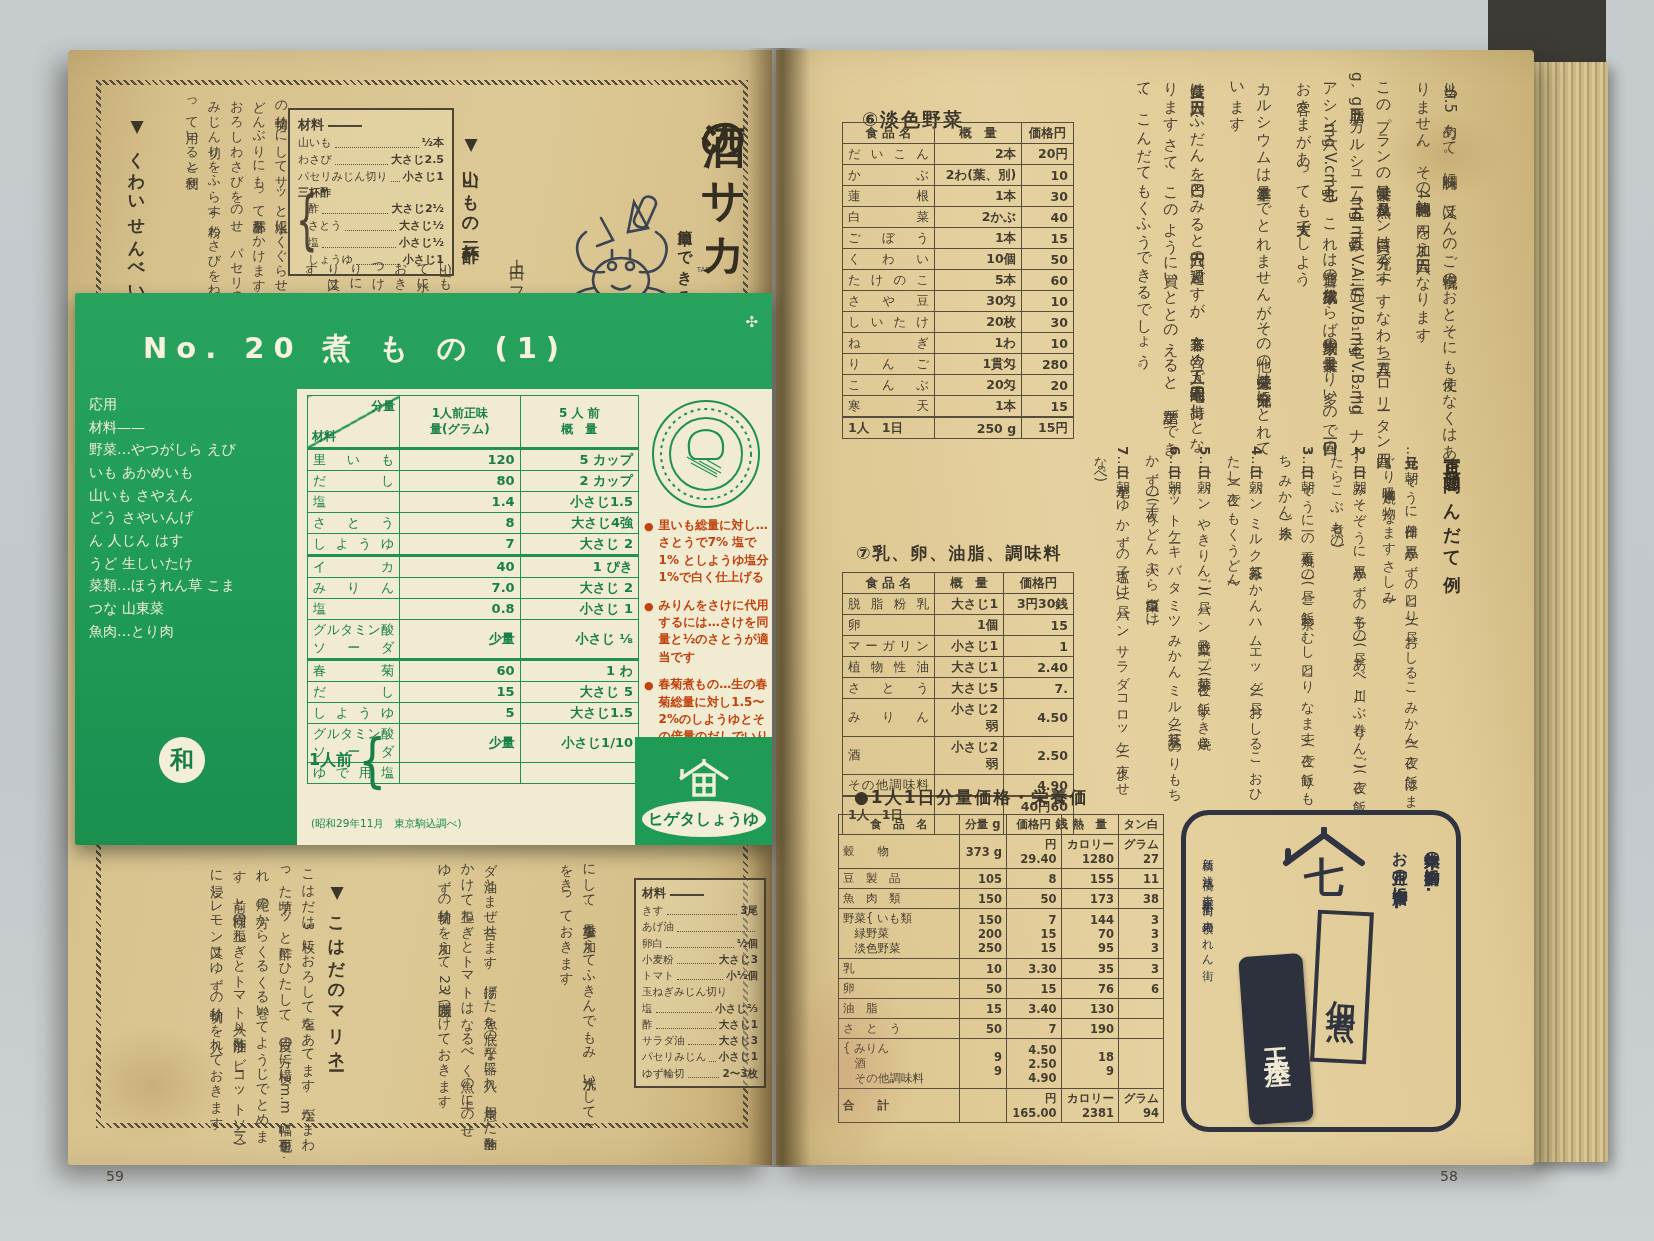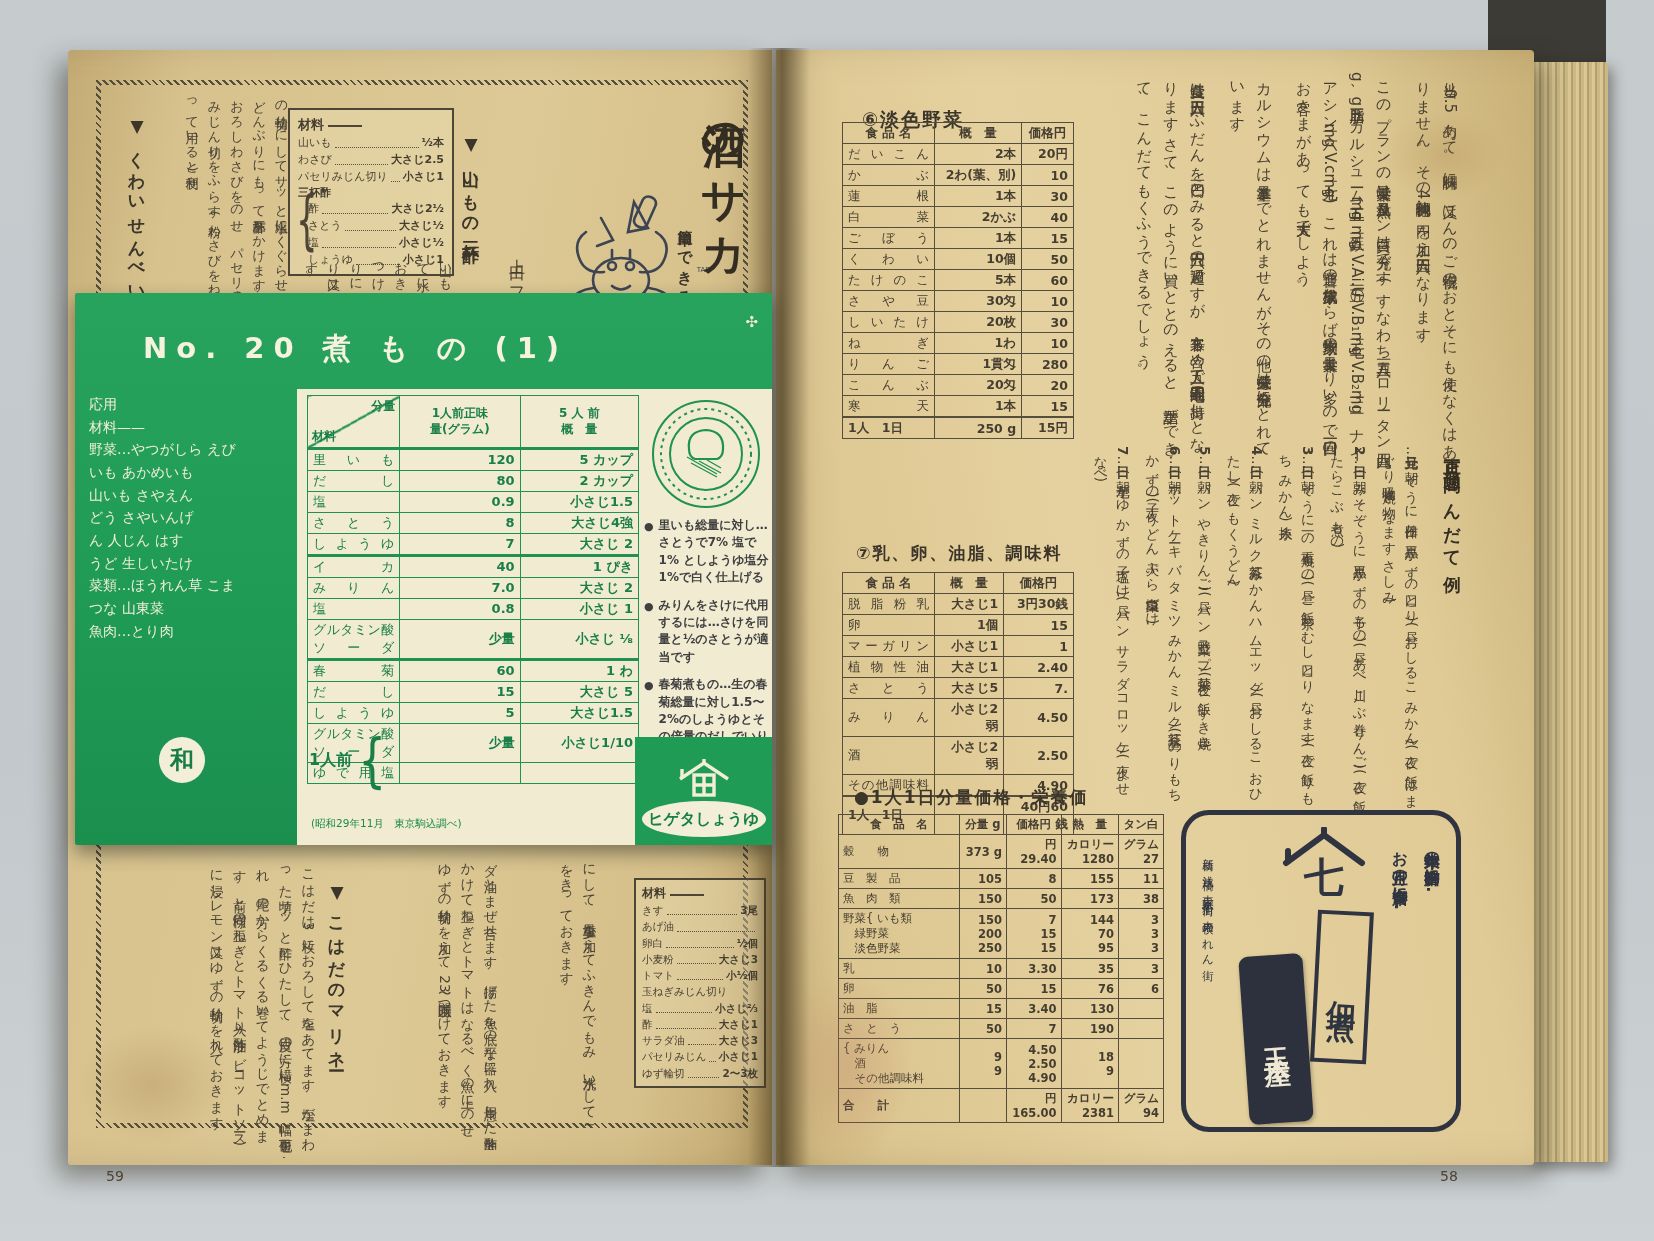--- a/index.html
+++ b/index.html
@@ -63,21 +63,21 @@
   #gc-table td.a{text-align:right;}
   #gc-table td.n{white-space:pre-line;}
   .jn{display:block;text-align:justify;text-align-last:justify;}
   th.diag{position:relative;width:92px;height:50px;padding:0;
     background:linear-gradient(to bottom right,transparent 48.8%,#1f9150 48.8% 51.2%,transparent 51.2%);}
   th.diag .dt{position:absolute;right:4px;top:2px;font-size:12px;font-weight:bold;}
   th.diag .db{position:absolute;left:4px;bottom:2px;font-size:12px;font-weight:bold;}
   #gc-table thead th{font-size:12px;font-weight:bold;white-space:pre-line;line-height:1.35;}
   
   #gc-plate{position:absolute;left:352px;top:8px;}
-  .note{display:flex;gap:5px;font-size:12px;line-height:1.45;margin-bottom:10px;color:#404040;font-weight:bold;}
+  .note{display:flex;gap:5px;font-size:12px;line-height:1.45;margin-bottom:10px;color:#c2410c;font-weight:bold;}
   .note::before{content:"●";font-size:11px;margin-top:2px;}
   #gc-notes{position:absolute;left:347px;top:128px;width:126px;}
   
   #gc-nut{position:absolute;left:12px;top:352px;width:322px;color:#187f47;}
   #gc-nut .lab{font-size:16px;font-weight:bold;}
   #gc-nut .brace{font-size:44px;line-height:0.9;transform:scaleY(1.35);display:inline-block;}
   #gc-nut .cnr{display:flex;gap:10px;font-size:13.5px;line-height:1.5;}
   #gc-nut .cnr b{min-width:44px;text-align:right;}
   #gc-nut-wrap{display:flex;align-items:center;gap:6px;}
   #gc-note{position:absolute;left:14px;top:428px;font-size:10.5px;color:#1c8a4c;}
@@ -343,21 +343,21 @@
             <td class="g">120</td>
               <td class="a">5 カップ</td>
           </tr>
             <tr>
             <td class="n"><span class="jn">だし</span></td>
             <td class="g">80</td>
               <td class="a">2 カップ</td>
           </tr>
             <tr>
             <td class="n"><span class="jn">塩</span></td>
-            <td class="g">0.9</td>
+            <td class="g">1.4</td>
               <td class="a">小さじ1.5</td>
           </tr>
             <tr>
             <td class="n"><span class="jn">さとう</span></td>
             <td class="g">8</td>
               <td class="a">大さじ4強</td>
           </tr>
             <tr>
             <td class="n"><span class="jn">しようゆ</span></td>
             <td class="g">7</td>

